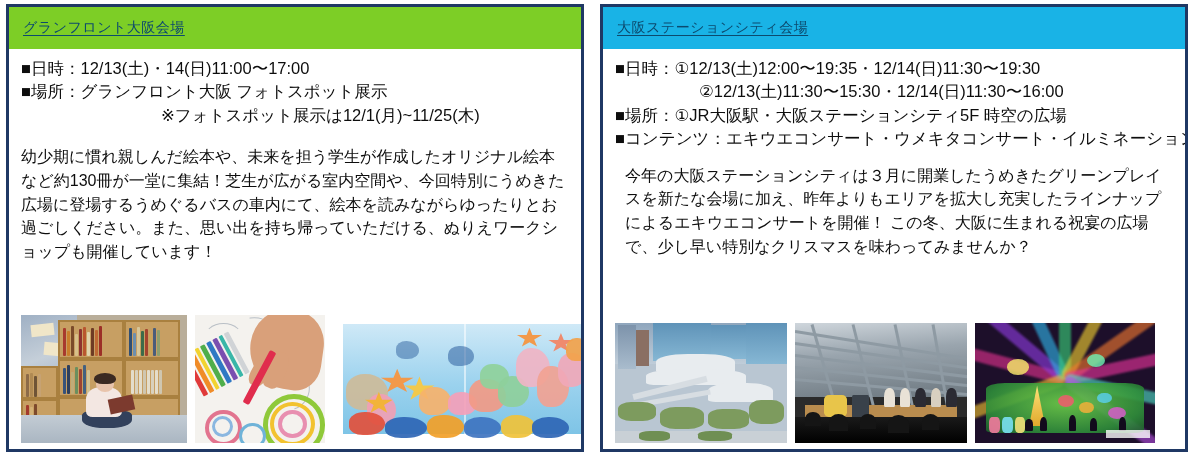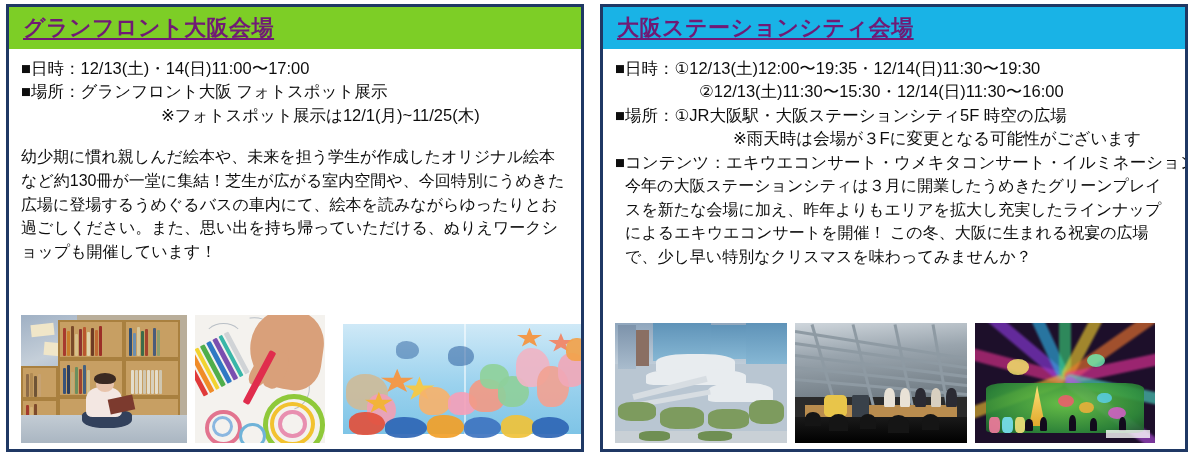--- a/index.html
+++ b/index.html
@@ -32,23 +32,23 @@
   .panel-header{
     box-sizing:border-box;
     height:42px;
     display:flex;
     align-items:center;
     padding:0 0 0 14px;
   }
   .panel-header.green{background:#7DCE26;}
   .panel-header.cyan{background:#19B3E6;}
   .panel-header-text{
-    color:#701a75;
-    font-weight:bold;
-    font-size:22px;
+    color:#0c4a6e;
+    font-weight:normal;
+    font-size:14px;
     letter-spacing:0.5px;
     text-decoration:underline;
     text-underline-offset:3px;
     white-space:nowrap;
   }
 
   .panel-body{
     flex:1;
     box-sizing:border-box;
     padding:8px 10px 0 12px;
@@ -70,21 +70,21 @@
   .info-list li.indent-3{padding-left:118px;}
   .info-list li.indent-note{padding-left:140px;}
 
   .desc{
     margin:0;
     color:#0d0d0d;
     font-size:16px;
     line-height:1.48;
   }
   .left-desc{margin-top:18px;}
-  .right-desc{padding-left:10px;}
+  .right-desc{margin-top:13px;padding-left:10px;}
 
   .photo-row{
     margin-top:auto;
     display:flex;
     align-items:flex-end;
     gap:8px;
     padding-bottom:6px;
   }
   .photo{
     position:relative;
@@ -342,23 +342,20 @@
 
       <ul class="info-list">
         <li>
           <span>■日時：</span><span>①12/13(土)12:00〜19:35・12/14(日)11:30〜19:30</span>
         </li>
         <li class="indent-1">
           <span>②12/13(土)11:30〜15:30・12/14(日)11:30〜16:00</span>
         </li>
         <li>
           <span>■場所：</span><span>①JR大阪駅・大阪ステーションシティ5F 時空の広場</span>
-        </li>
-        <li class="indent-3">
-          <span>※雨天時は会場が３Fに変更となる可能性がございます</span>
         </li>
         <li>
           <span>■コンテンツ：</span><span>エキウエコンサート・ウメキタコンサート・イルミネーション</span>
         </li>
       </ul>
 
       <p class="desc right-desc">今年の大阪ステーションシティは３月に開業したうめきたグリーンプレイスを新たな会場に加え、昨年よりもエリアを拡大し充実したラインナップによるエキウエコンサートを開催！ この冬、大阪に生まれる祝宴の広場で、少し早い特別なクリスマスを味わってみませんか？</p>
 
       <div class="photo-row">
 

